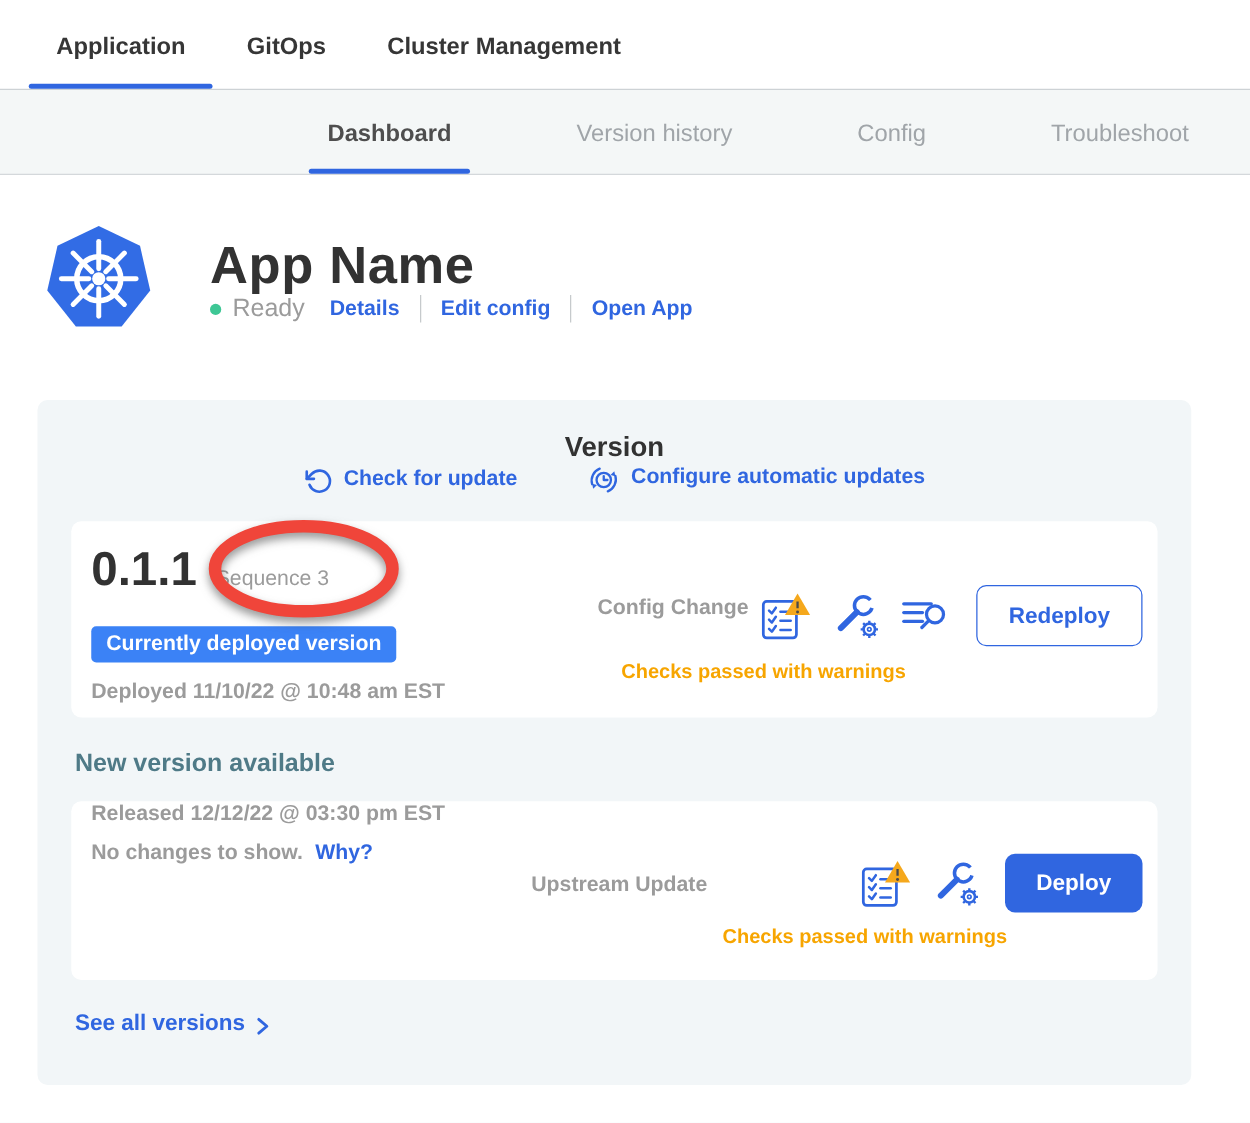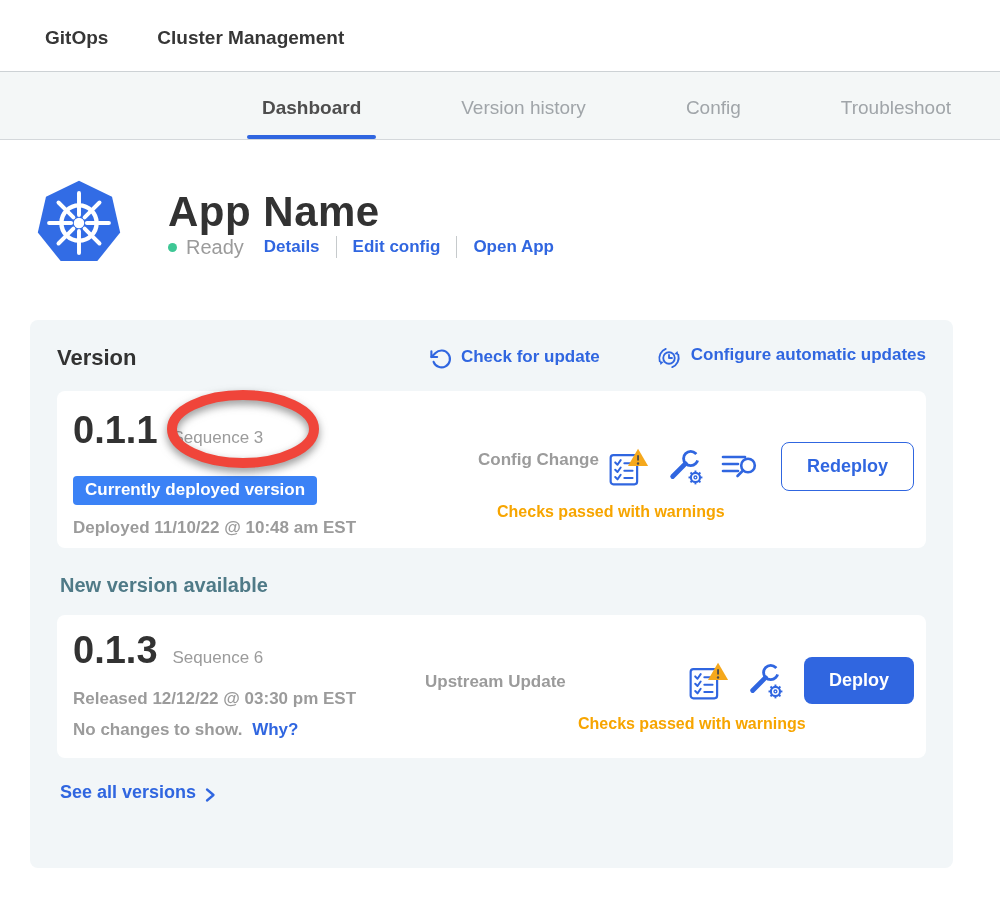--- a/index.html
+++ b/index.html
@@ -32,21 +32,21 @@
   .app-title { font-size:42px; font-weight:700; color:#323232; letter-spacing:0.5px; }
   .status-row { display:flex; align-items:center; }
   .status-dot { width:9px; height:9px; border-radius:50%; background:#3ec795; margin-right:9px; }
   .status-text { font-size:20px; font-weight:500; color:#9b9b9b; margin-right:20px; }
   .hdr-link { font-size:17px; font-weight:700; color:#3066e0; cursor:pointer; text-decoration:none; }
   .vdiv { width:1px; height:22px; background:#c6cacc; margin:0 16px; }
 
   
   .version-panel { width:923px; height:548px; margin:52px 0 0 30px; background:#f2f6f8;
     border-radius:8px; padding:25px 27px 24px; }
-  .panel-head { display:flex; justify-content:space-between; align-items:center; }
+  .panel-head { display:flex; justify-content:space-between; align-items:center;flex-direction:column; }
   .panel-title { font-size:22px; font-weight:700; color:#323232; }
   .panel-links { display:flex; align-items:center; gap:56px; }
   .icon-link { display:flex; align-items:flex-start; gap:9px; font-size:17px; font-weight:700;
     color:#3066e0; cursor:pointer; }
   .icon-link svg { flex:0 0 auto; }
 
   
   .vcard { position:relative; background:#fff; border-radius:8px; width:869px; padding:0 16px; }
   .vcard.deployed { margin-top:20px; height:157px; }
   .vcard.available { margin-top:18px; height:143px; }
@@ -88,20 +88,21 @@
   
   .annotation-ellipse { position:absolute; left:92px; top:-3px; width:156px; height:82px;
     pointer-events:none; filter:drop-shadow(0 4px 4px rgba(60,60,60,0.55)); }
 
   svg.blue-stroke { stroke:#3066e0; fill:none; stroke-linecap:round; stroke-linejoin:round; }
 </style>
 </head>
 <body>
 
 <nav class="topnav">
+  <div class="tab active">Application</div>
   <div class="tab">GitOps</div>
   <div class="tab">Cluster Management</div>
 </nav>
 
 <nav class="subnav">
   <div class="tab active">Dashboard</div>
   <div class="tab">Version history</div>
   <div class="tab">Config</div>
   <div class="tab">Troubleshoot</div>
 </nav>
@@ -225,24 +226,20 @@
     </div>
 
     <div class="checks-status">Checks passed with warnings</div>
   </div>
 
   
   <div class="new-version-heading">New version available</div>
 
   
   <div class="vcard available">
-    <div class="version-line">
-      <span class="version-number">0.1.3</span>
-      <span class="sequence-label">Sequence 6</span>
-    </div>
     <div class="released-line">Released 12/12/22 @ 03:30 pm EST</div>
     <div class="nochanges-line">
       <span>No changes to show.</span>
       <span class="why-link">Why?</span>
     </div>
 
     <div class="source-label">Upstream Update</div>
 
     <div class="actions-row">
       <span class="action-icon">

